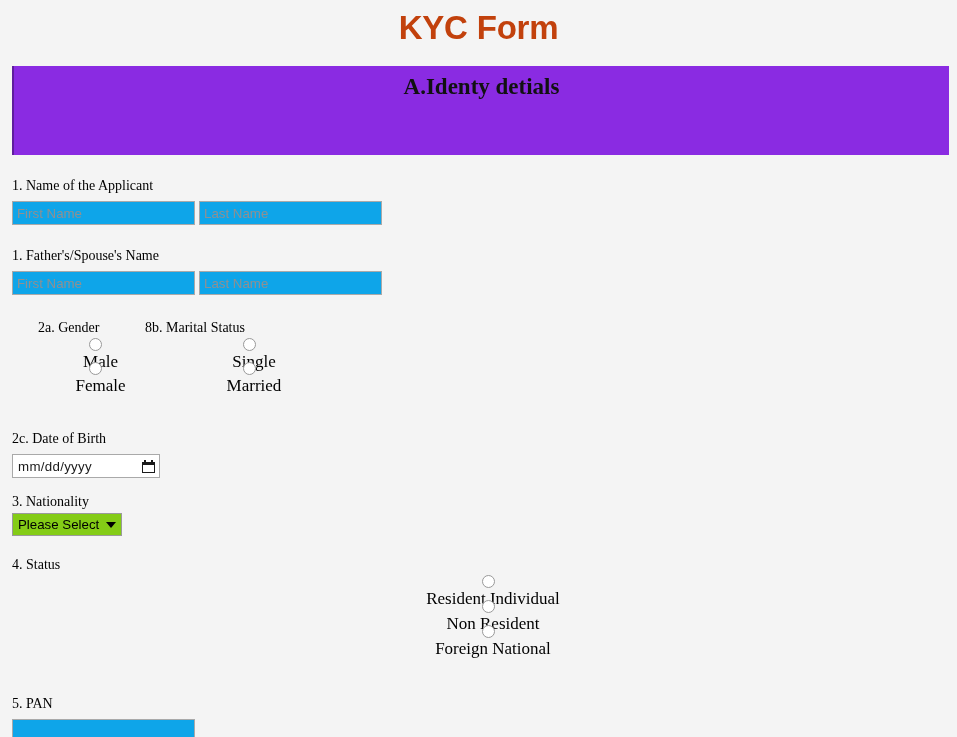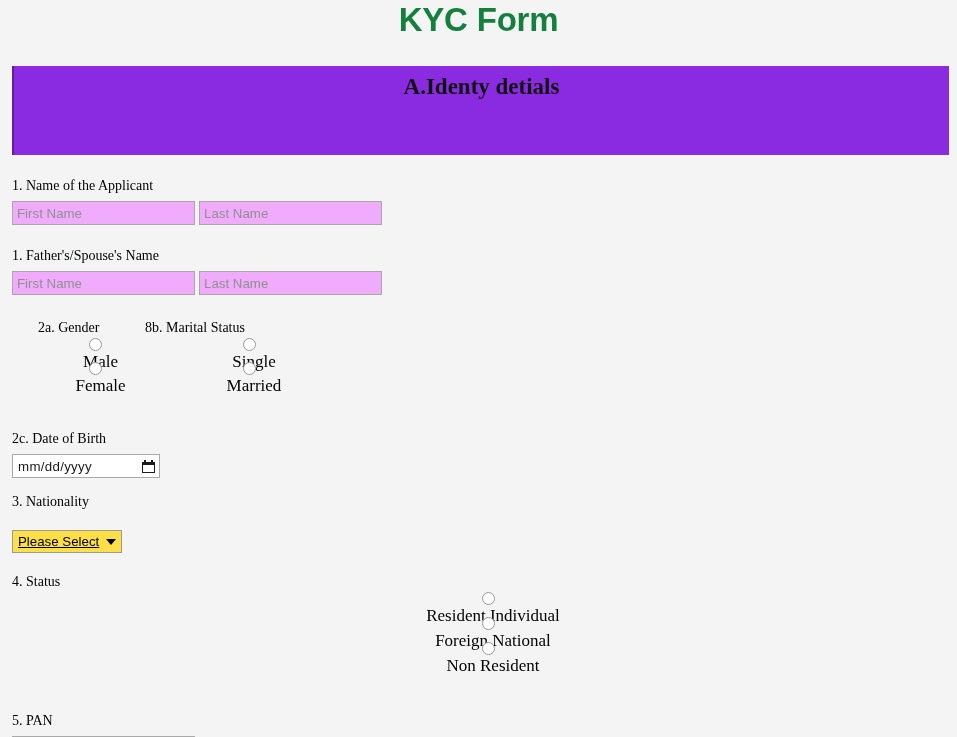--- a/index.html
+++ b/index.html
@@ -13,28 +13,28 @@
     height: 737px;
     overflow: hidden;
     background: #f4f4f4;
     font-family: "Liberation Serif", serif;
     color: #000;
   }
 
   
   .page-title {
     margin: 0;
-    padding-top: 0;
+    padding-top: 8px;
     text-align: center;
     font-family: "Liberation Sans", sans-serif;
     font-weight: bold;
     font-size: 33px;
     line-height: 40px;
     letter-spacing: -0.2px;
-    color: #15803d;
+    color: #c2410c;
   }
 
   
   .section-banner {
     position: absolute;
     left: 12px;
     top: 66px;
     width: 937px;
     height: 89px;
     background: #8a2be2;
@@ -76,21 +76,21 @@
   
   .name-row {
     margin-top: 5px;
     font-size: 0;
   }
   input.text-input {
     font-family: "Liberation Sans", sans-serif;
     font-size: 13.3px;
     line-height: normal;
     color: #000;
-    background: #f0abfc;
+    background: #0ea5e9;
     border: 1px solid #a9a9a9;
     padding: 2px 4px;
     height: 24px;
     width: 183px;
     vertical-align: top;
     border-radius: 0;
   }
   input.text-input::placeholder {
     color: #909090;
     opacity: 1;
@@ -188,28 +188,27 @@
     top: 0;
     width: 2px;
     height: 3px;
     background: #1a1a1a;
   }
   .calendar-icon .cal-tab-l { left: 2px; }
   .calendar-icon .cal-tab-r { left: 9px; }
 
   
   .select-wrap {
-    margin-top: 18px;
+    margin-top: 1px;
     display: inline-flex;
     align-items: center;
     height: 23px;
-    background: #fde047;
+    background: #84cc16;
     border: 1px solid #9a9a9a;
     padding: 0 5px 0 5px;
-    text-decoration: underline;
   }
   .select-value {
     font-family: "Liberation Sans", sans-serif;
     font-size: 13.3px;
     color: #000;
     white-space: nowrap;
   }
   .select-arrow {
     margin-left: 7px;
     width: 0;
@@ -299,25 +298,25 @@
   </div>
 
   <div class="field-block" style="padding-top:18px;">
     <div class="field-label">4. Status</div>
     <div class="radio-line status-line">
       <span class="radio-dot"></span>
       <span class="radio-text">Resident Individual</span>
     </div>
     <div class="radio-line status-line">
       <span class="radio-dot"></span>
-      <span class="radio-text">Foreign National</span>
+      <span class="radio-text">Non Resident</span>
     </div>
     <div class="radio-line status-line">
       <span class="radio-dot"></span>
-      <span class="radio-text">Non Resident</span>
+      <span class="radio-text">Foreign National</span>
     </div>
   </div>
 
   <div class="spacer-gap"></div>
 
   <div class="field-block">
     <div class="field-label">5. PAN</div>
     <div class="name-row">
       <input class="text-input pan-input" type="text" placeholder="" style="">
     </div>

